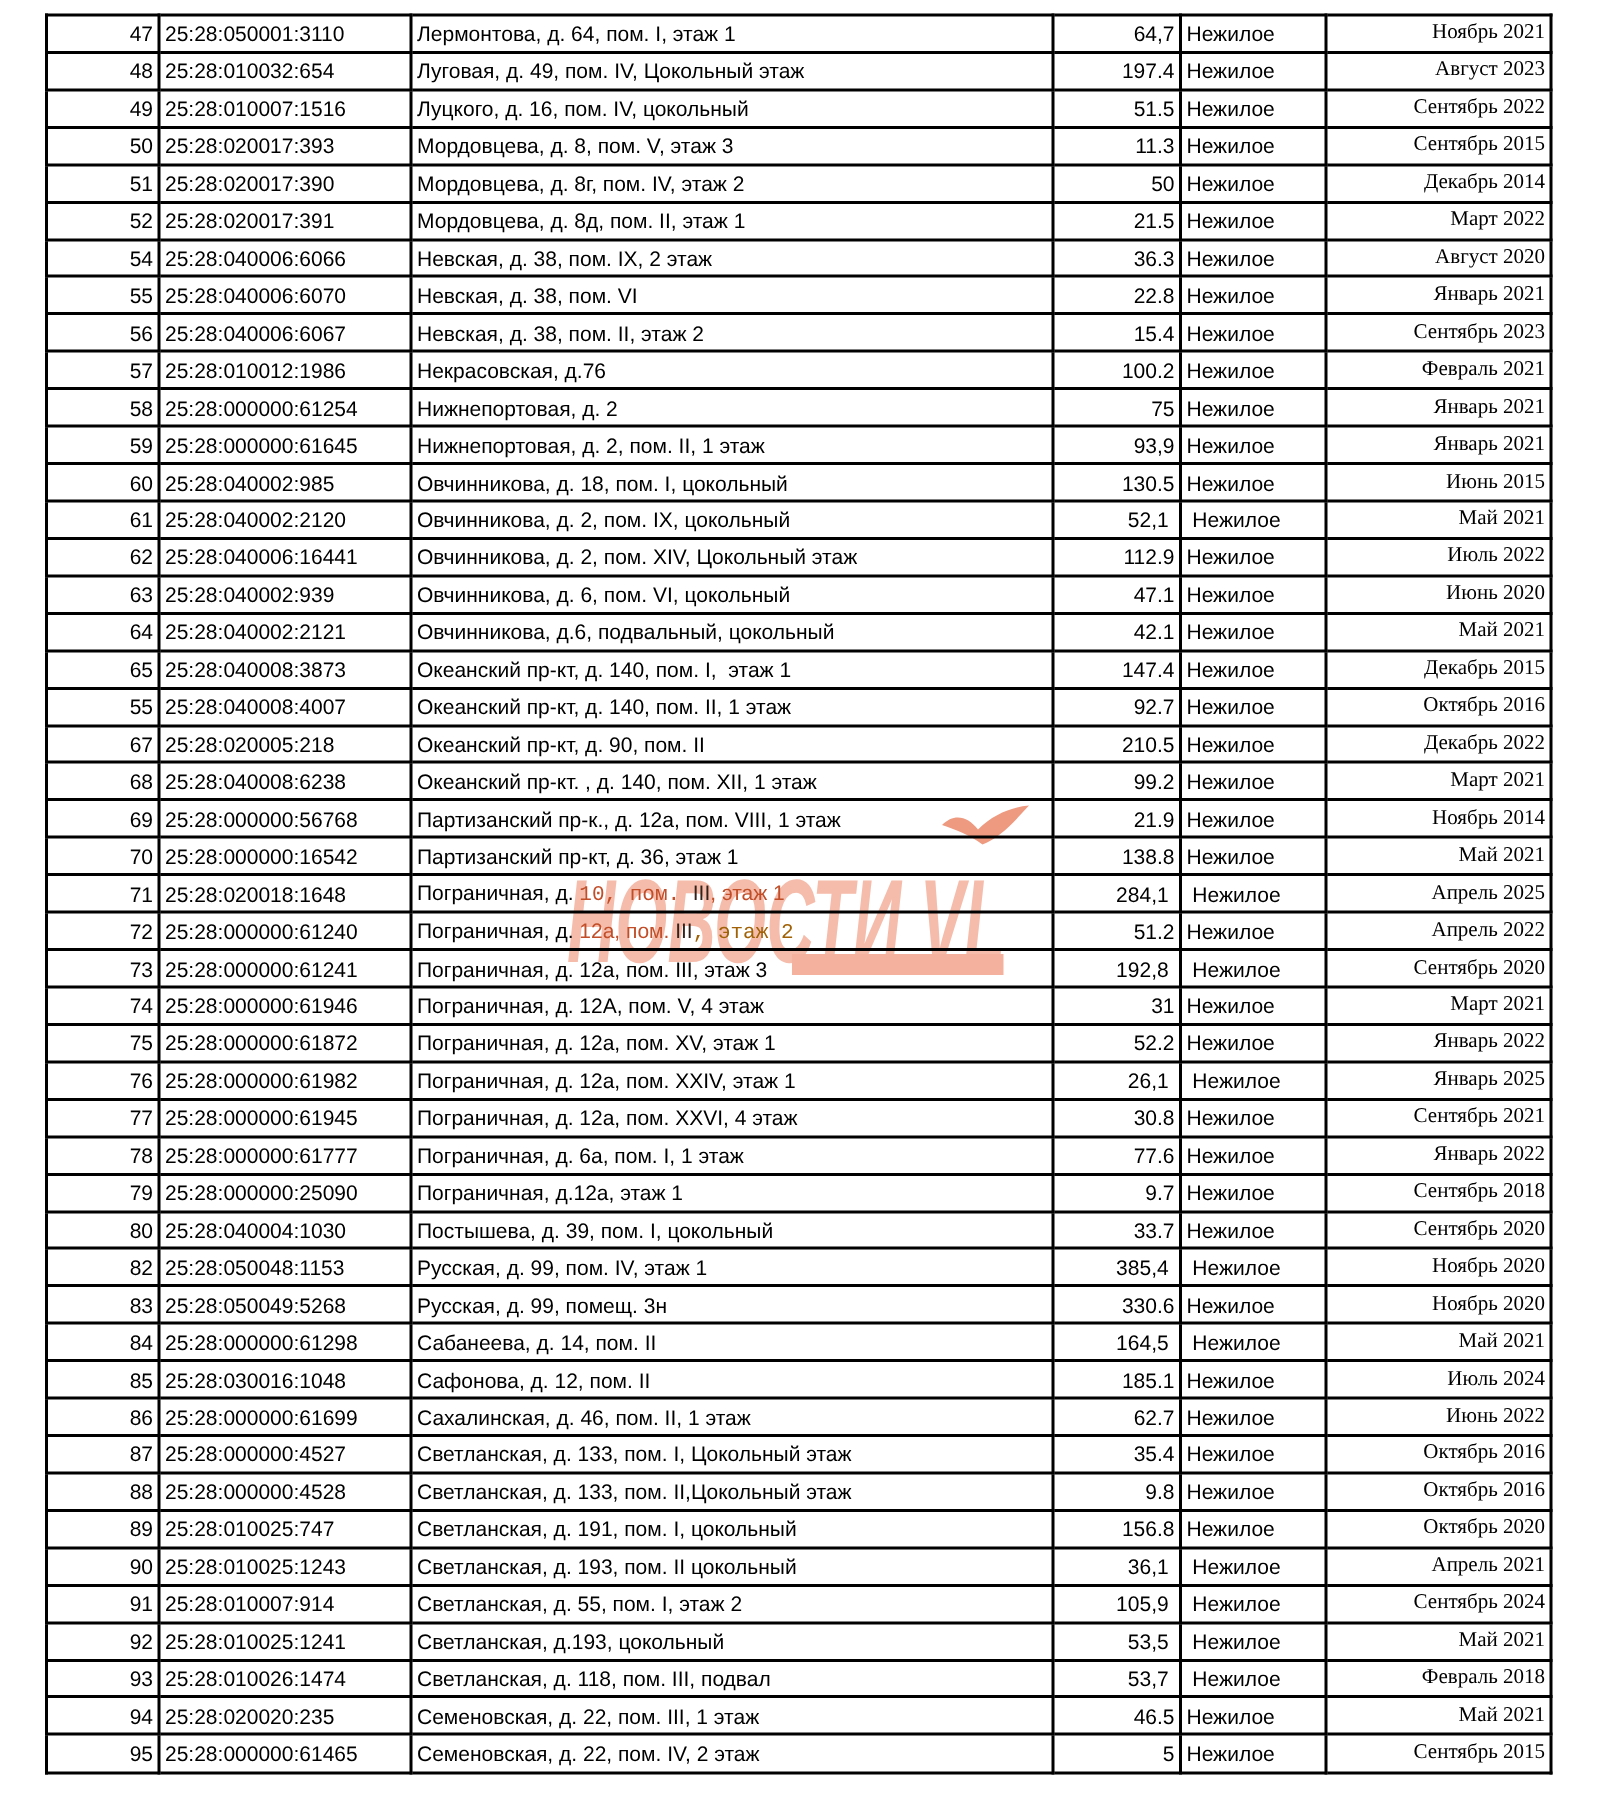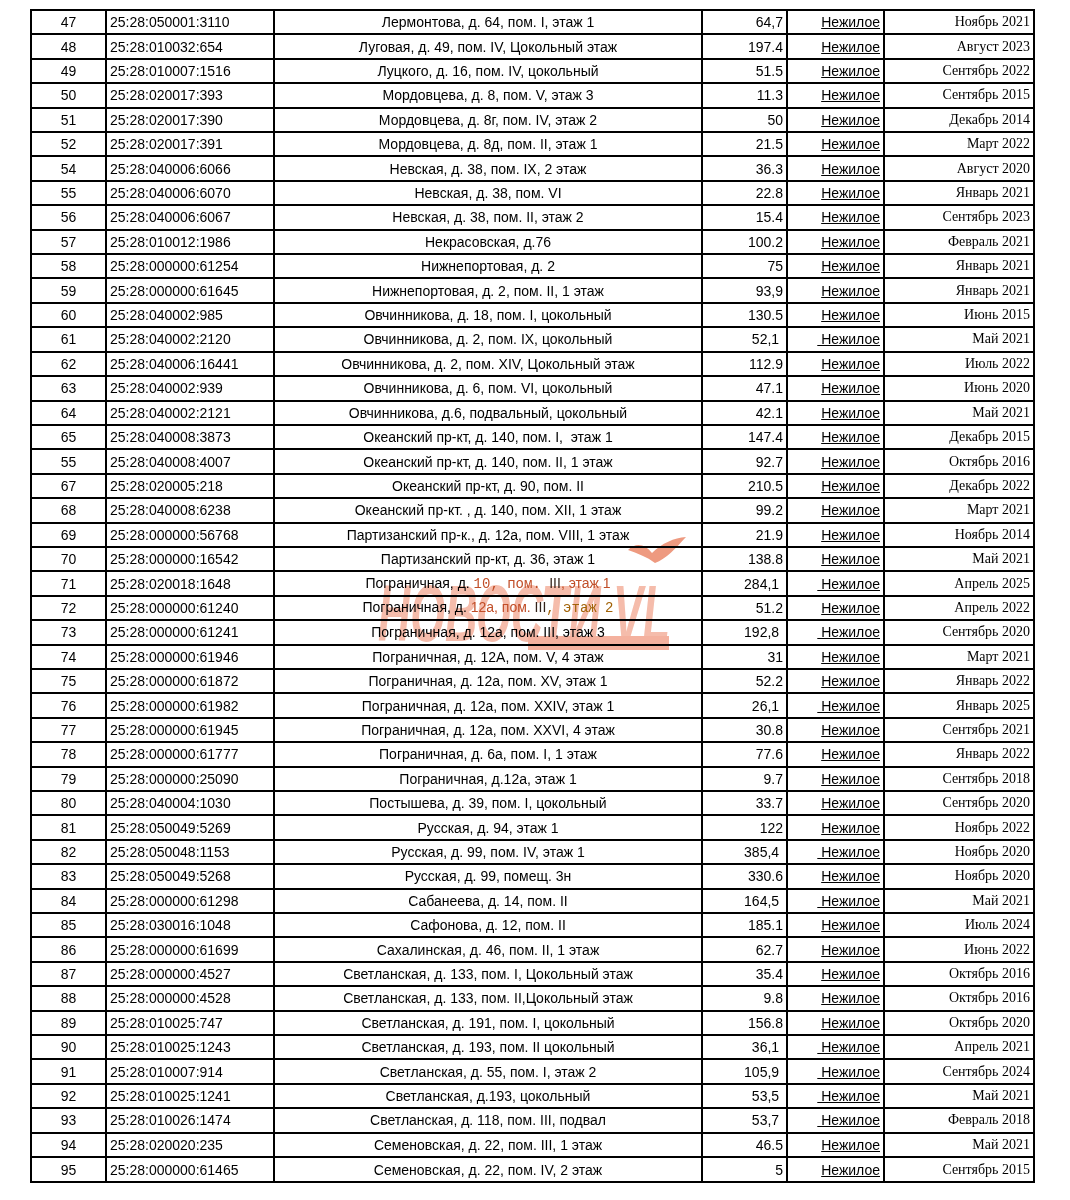--- a/index.html
+++ b/index.html
@@ -25,25 +25,25 @@
     border:2px solid var(--c-border,#000);
     background:transparent;
   }
   .registry tr{height:23.9px;}
   .registry td{
     border:2px solid var(--c-border,#000);
     padding:0 3px;font-size:14px;line-height:1;
     color:var(--c-text,#000);
     white-space:pre;overflow:hidden;vertical-align:middle;
   }
-  .c-num{text-align:center;padding-right:3px;}
+  .c-num{text-align:right;padding-right:3px;}
   .c-cad{text-align:left;padding-left:2px;}
-  .c-addr{text-align:center;padding-left:4px;}
+  .c-addr{text-align:left;padding-left:4px;}
   .c-area{text-align:right;padding-right:3px;}
-  .c-type{text-align:right;padding-left:4px;text-decoration:underline;}
+  .c-type{text-align:left;padding-left:4px;}
   .c-date{text-align:right;padding-right:4px;font-family:Liberation Serif, serif;}
 </style>
 </head>
 <body>
 
 <div class="watermark">
   <div class="wm-text">НОВОСТИ VL</div>
   <svg class="wm-bird" viewBox="0 0 62 32">
     <path d="M2,14 C10,6 19,8 26,17 C36,7 48,2 60,1 C50,12 40,23 29,27 C21,21 11,17 2,14 Z"></path>
   </svg>
@@ -318,28 +318,20 @@
       </tr>
       <tr>
         <td class="c-num">80</td>
         <td class="c-cad">25:28:040004:1030</td>
         <td class="c-addr">Постышева, д. 39, пом. I, цокольный</td>
         <td class="c-area">33.7</td>
         <td class="c-type">Нежилое</td>
         <td class="c-date">Сентябрь 2020</td>
       </tr>
       <tr>
-        <td class="c-num">81</td>
-        <td class="c-cad">25:28:050049:5269</td>
-        <td class="c-addr">Русская, д. 94, этаж 1</td>
-        <td class="c-area">122</td>
-        <td class="c-type">Нежилое</td>
-        <td class="c-date">Ноябрь 2022</td>
-      </tr>
-      <tr>
         <td class="c-num">82</td>
         <td class="c-cad">25:28:050048:1153</td>
         <td class="c-addr">Русская, д. 99, пом. IV, этаж 1</td>
         <td class="c-area">385,4 </td>
         <td class="c-type"> Нежилое</td>
         <td class="c-date">Ноябрь 2020</td>
       </tr>
       <tr>
         <td class="c-num">83</td>
         <td class="c-cad">25:28:050049:5268</td>

